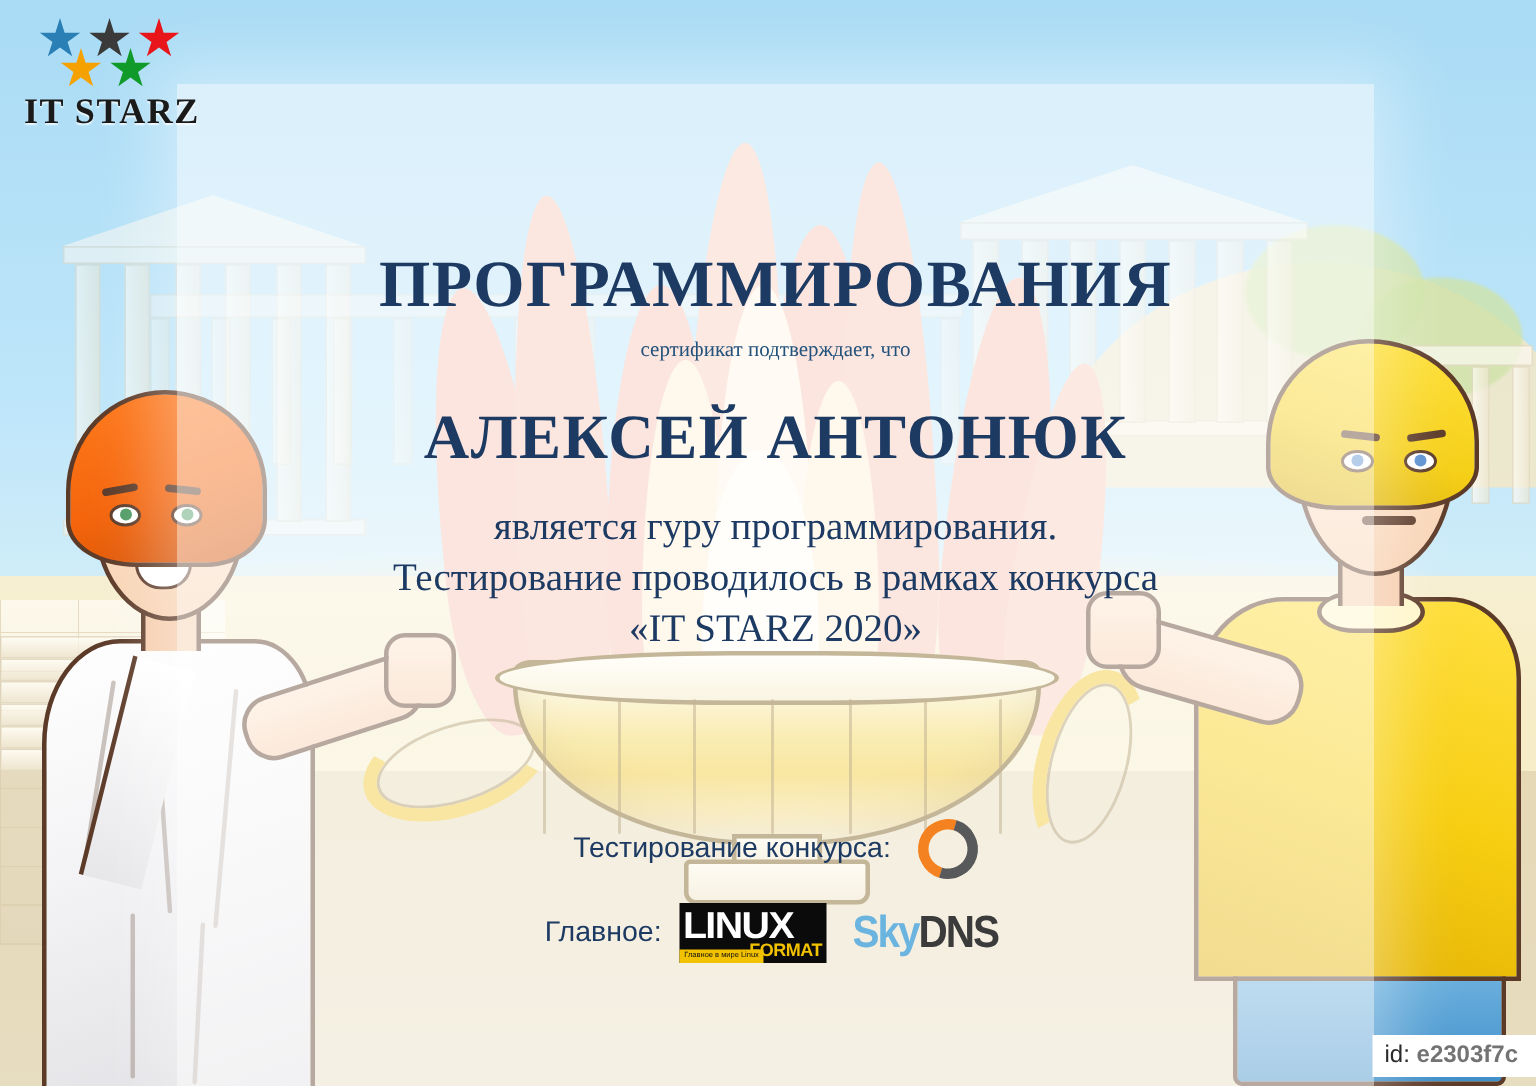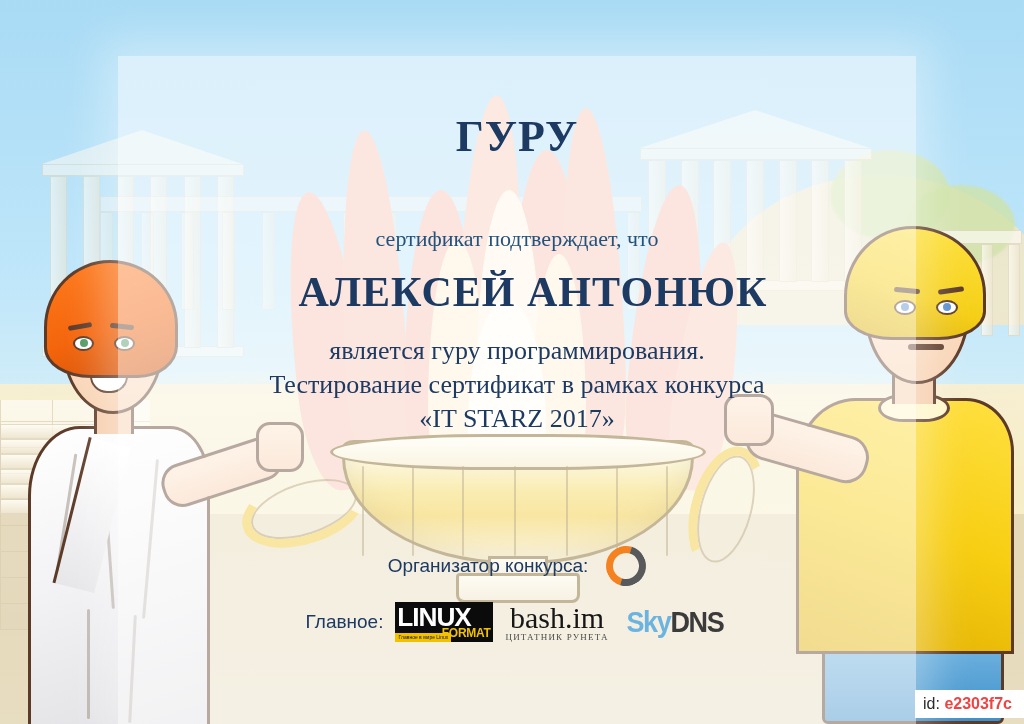--- a/index.html
+++ b/index.html
@@ -214,22 +214,22 @@
     position:absolute;left:4px;top:50px;font-family:"Liberation Serif",serif;
     font-weight:bold;font-size:24px;letter-spacing:1px;color:#1a1a1a;white-space:nowrap;
     text-shadow:0 1px 1px rgba(255,255,255,.8);
   }
 
   
   #content{position:absolute;left:118px;top:56px;width:798px;height:668px;z-index:25;color:#1d3a63;}
   .ctr{text-align:center;}
   #title1{position:absolute;top:55px;left:0;width:100%;font-size:44px;font-weight:bold;letter-spacing:1px;}
   #title2{position:absolute;top:108px;left:0;width:100%;font-size:44px;font-weight:bold;letter-spacing:1px;}
-  #confirm{position:absolute;top:170px;left:0;width:100%;font-size:22px;color:#23527c;font-family:Liberation Serif, serif;}
-  #recipient{position:absolute;top:212px;left:16px;width:100%;font-size:42px;font-weight:bold;letter-spacing:1px;}
+  #confirm{position:absolute;top:170px;left:0;width:100%;font-size:14px;color:#23527c;font-family:Liberation Serif, serif;}
+  #recipient{position:absolute;top:212px;left:0;width:100%;font-size:42px;font-weight:bold;letter-spacing:1px;}
   #body{position:absolute;top:278px;left:0;width:100%;font-size:26px;line-height:34px;}
   #body div{margin:0;text-align:center;}
 
   #org-row{position:absolute;top:490px;left:0;width:100%;display:flex;align-items:center;justify-content:center;gap:18px;}
   #org-label{font-family:"Liberation Sans",sans-serif;font-size:19px;color:#1d3a63;}
   #partners-row{position:absolute;top:546px;left:0;width:100%;display:flex;align-items:center;justify-content:center;gap:12px;}
   #partners-label{font-family:"Liberation Sans",sans-serif;font-size:19px;color:#1d3a63;}
 
   
   .ideco{display:flex;align-items:center;gap:8px;}
@@ -281,21 +281,21 @@
   
   #date{
     position:absolute;top:630px;left:0;width:100%;text-align:center;
     font-family:"Liberation Sans",sans-serif;font-size:17px;color:#2b2b2b;
   }
   #idbadge{
     position:absolute;right:0;bottom:6px;z-index:30;
     background:#fff;padding:5px 12px 5px 8px;
     font-family:"Liberation Sans",sans-serif;font-size:16px;color:#2b2b2b;white-space:nowrap;
   }
-  #idbadge b{color:#ef4444;}
+  #idbadge b{color:#737373;}
 </style>
 </head>
 <body>
 
 <div id="certificate">
 
   <div class="layer">
 
     <div class="ground"></div>
     <div class="ground-edge"></div>
@@ -451,56 +451,64 @@
         <i></i>
       </div>
     <div class="eye r">
         <i></i>
       </div>
     <div class="mouth"></div>
   </div>
 
   <div id="overlay"></div>
 
+  <div id="logo">
+    <div class="stars-row" style="left:14px;top:0px;gap:5px;">
+      <span class="star" style="background:#2a7fb5;"></span>
+      <span class="star" style="background:#3a3a3a;"></span>
+      <span class="star" style="background:#e8151a;"></span>
+    </div>
+    <div class="stars-row" style="left:28px;top:20px;gap:5px;">
+      <span class="star" style="background:#f5a101;"></span>
+      <span class="star" style="background:#0f9a2a;"></span>
+    </div>
+    <div class="word">IT STARZ</div>
+  </div>
 
   <div id="content">
 
-    <div id="title1" class="ctr">ГУРУ</div>
+    <div id="title2" class="ctr">ПРОГРАММИРОВАНИЯ</div>
     <div id="confirm" class="ctr">сертификат подтверждает, что</div>
     <div id="recipient" class="ctr">АЛЕКСЕЙ АНТОНЮК</div>
 
     <div id="body" class="ctr">
       <div>является гуру программирования.</div>
-      <div>Тестирование сертификат в рамках конкурса</div>
-      <div>«IT STARZ 2017»</div>
+      <div>Тестирование проводилось в рамках конкурса</div>
+      <div>«IT STARZ 2020»</div>
     </div>
 
     <div id="org-row">
-      <span id="org-label">Организатор конкурса:</span>
+      <span id="org-label">Тестирование конкурса:</span>
       <span class="ideco">
         <span class="ring">
             <span class="a"></span>
             <span class="b"></span>
           </span>
       </span>
     </div>
 
     <div id="partners-row">
       <span id="partners-label">Главное:</span>
 
       <span class="lf">
         <span class="lx">LINUX</span>
         <span class="fm">FORMAT</span>
         <span class="tag">Главное в мире Linux</span>
       </span>
 
-      <span class="bash">
-        <span class="b1" style="display:block;">bash.im</span>
-        <span class="b2" style="display:block;">ЦИТАТНИК РУНЕТА</span>
-      </span>
 
 
       <span class="sky">
         <span class="s1">Sky</span><span class="s2">DNS</span>
       </span>
     </div>
 
   </div>
 
   <div id="idbadge">

